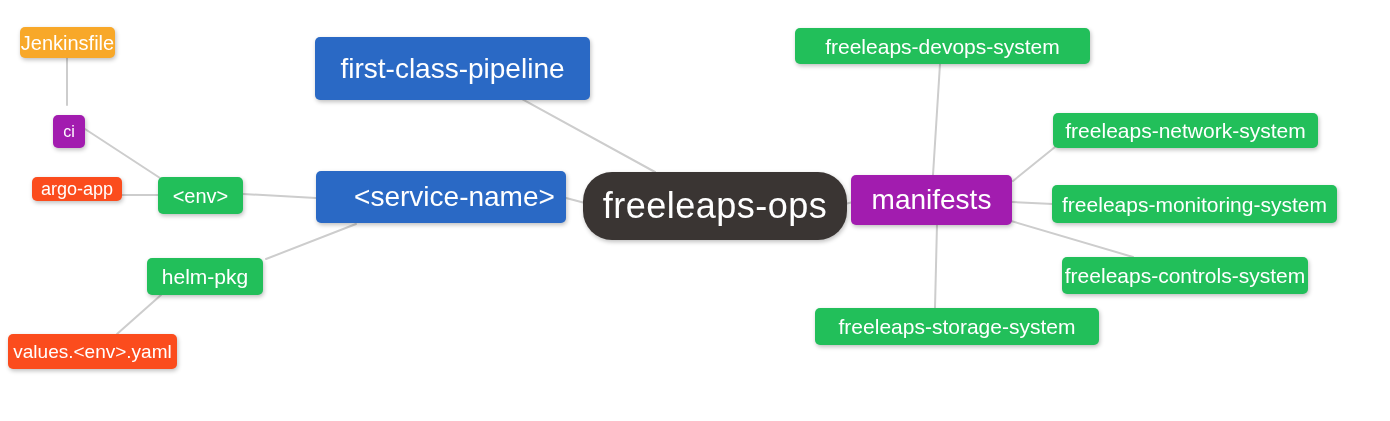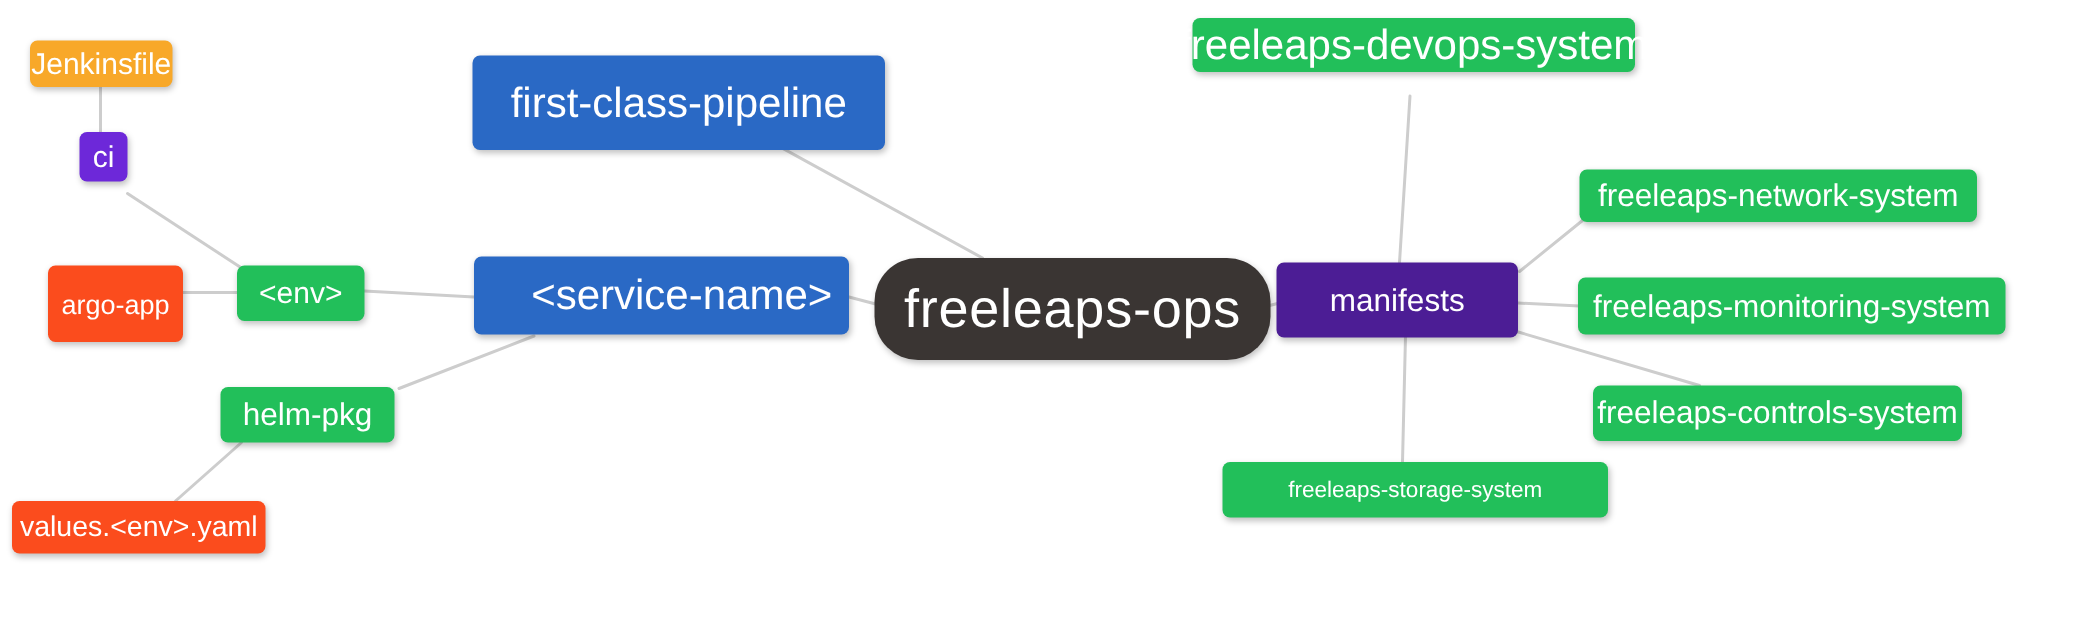--- a/index.html
+++ b/index.html
@@ -57,26 +57,26 @@
       <line x1="933" y1="175" x2="940" y2="64" stroke="#CDCDCD" stroke-width="2" stroke-linecap="round"></line>
       <line x1="1013" y1="181" x2="1055" y2="147" stroke="#CDCDCD" stroke-width="2" stroke-linecap="round"></line>
       <line x1="1012" y1="202" x2="1053" y2="204" stroke="#CDCDCD" stroke-width="2" stroke-linecap="round"></line>
       <line x1="1011" y1="221" x2="1133" y2="257" stroke="#CDCDCD" stroke-width="2" stroke-linecap="round"></line>
       <line x1="937" y1="224" x2="935" y2="308" stroke="#CDCDCD" stroke-width="2" stroke-linecap="round"></line>
     </svg>
   <div id="nodes-layer">
       <div class="node root" style="left: 583px; top: 172px; width: 264px; height: 68px; font-size: 36px; background: rgb(58, 53, 51); color: rgb(255, 255, 255); border-radius: 29px;">freeleaps-ops</div>
       <div class="node branch" style="left: 315px; top: 37px; width: 275px; height: 63px; font-size: 28px; background: rgb(42, 105, 197); color: rgb(255, 255, 255);">first-class-pipeline</div>
       <div class="node branch" style="left: 316px; top: 171px; width: 250px; height: 52px; font-size: 28px; background: rgb(42, 105, 197); color: rgb(255, 255, 255); padding-left: 27px;">&lt;service-name&gt;</div>
-      <div class="node branch" style="left: 851px; top: 175px; width: 161px; height: 50px; font-size: 21px; background: #4c1d95; color: rgb(255, 255, 255);">manifests</div>
+      <div class="node branch" style="left: 851px; top: 175px; width: 161px; height: 50px; font-size: 28px; background: #a21caf; color: rgb(255, 255, 255);">manifests</div>
       <div class="node green" style="left: 158px; top: 177px; width: 85px; height: 37px; font-size: 20px; background: rgb(34, 191, 90); color: rgb(255, 255, 255);">&lt;env&gt;</div>
       <div class="node green" style="left: 147px; top: 258px; width: 116px; height: 37px; font-size: 21px; background: rgb(34, 191, 90); color: rgb(255, 255, 255);">helm-pkg</div>
-      <div class="node red" style="left: 32px; top: 177px; width: 90px; height: 51px; font-size: 18px; background: rgb(251, 76, 29); color: rgb(255, 255, 255);">argo-app</div>
+      <div class="node red" style="left: 32px; top: 177px; width: 90px; height: 24px; font-size: 18px; background: rgb(251, 76, 29); color: rgb(255, 255, 255);">argo-app</div>
       <div class="node red" style="left: 8px; top: 334px; width: 169px; height: 35px; font-size: 19px; background: rgb(251, 76, 29); color: rgb(255, 255, 255);">values.&lt;env&gt;.yaml</div>
-      <div class="node red" style="left: 53px; top: 88px; width: 32px; height: 33px; font-size: 20px; background: #6d28d9; color: rgb(255, 255, 255);">ci</div>
+      <div class="node red" style="left: 53px; top: 115px; width: 32px; height: 33px; font-size: 16px; background: #a21caf; color: rgb(255, 255, 255);">ci</div>
       <div class="node orange" style="left: 20px; top: 27px; width: 95px; height: 31px; font-size: 20px; background: rgb(248, 168, 41); color: rgb(255, 255, 255);">Jenkinsfile</div>
-      <div class="node green" style="left: 795px; top: 12px; width: 295px; height: 36px; font-size: 28px; background: rgb(34, 191, 90); color: rgb(255, 255, 255);">freeleaps-devops-system</div>
+      <div class="node green" style="left: 795px; top: 28px; width: 295px; height: 36px; font-size: 21px; background: rgb(34, 191, 90); color: rgb(255, 255, 255);">freeleaps-devops-system</div>
       <div class="node green" style="left: 1053px; top: 113px; width: 265px; height: 35px; font-size: 21px; background: rgb(34, 191, 90); color: rgb(255, 255, 255);">freeleaps-network-system</div>
       <div class="node green" style="left: 1052px; top: 185px; width: 285px; height: 38px; font-size: 21px; background: rgb(34, 191, 90); color: rgb(255, 255, 255);">freeleaps-monitoring-system</div>
       <div class="node green" style="left: 1062px; top: 257px; width: 246px; height: 37px; font-size: 21px; background: rgb(34, 191, 90); color: rgb(255, 255, 255);">freeleaps-controls-system</div>
-      <div class="node green" style="left: 815px; top: 308px; width: 257px; height: 37px; font-size: 15px; background: rgb(34, 191, 90); color: rgb(255, 255, 255);">freeleaps-storage-system</div>
+      <div class="node green" style="left: 815px; top: 308px; width: 284px; height: 37px; font-size: 21px; background: rgb(34, 191, 90); color: rgb(255, 255, 255);">freeleaps-storage-system</div>
     </div>
 </div>
 
 </body></html>

